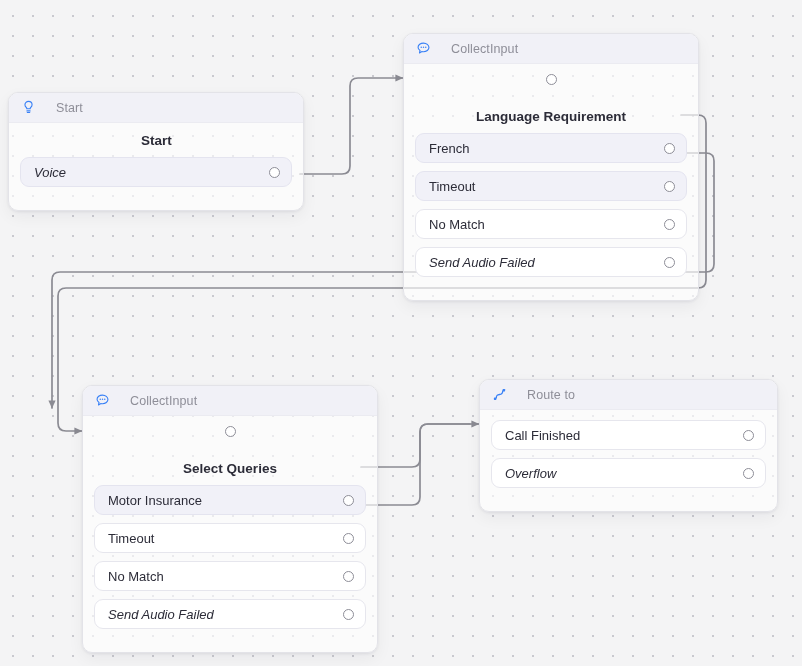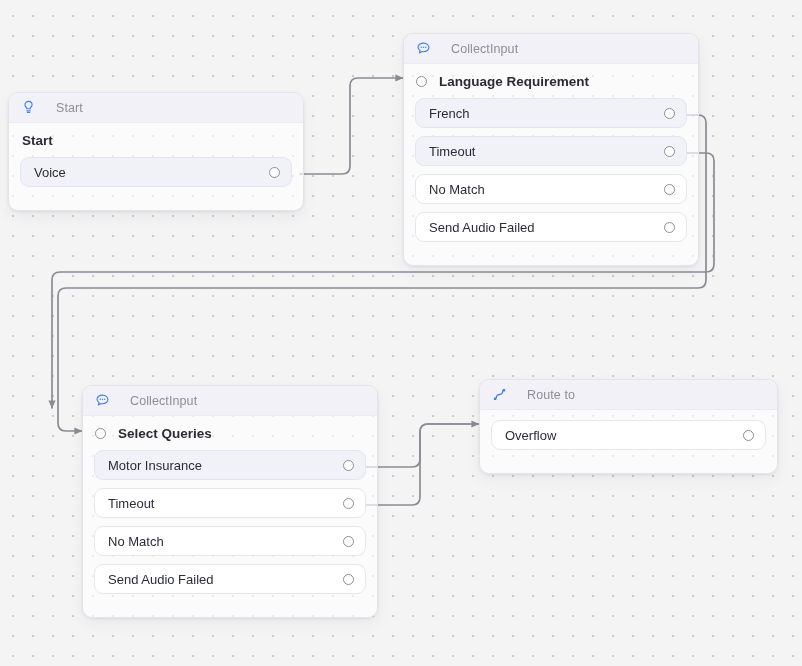--- a/index.html
+++ b/index.html
@@ -79,23 +79,24 @@
   }
 
   .node-body {
     padding: 10px 11px 11px 11px;
     background: rgba(255,255,255,0.0);
   }
 
   .node-title-row {
     display: flex;
     align-items: center;
-    gap: 12px;
+    gap: 24px;
     padding: 0 1px 9px 1px;
     position: relative;
+    flex-direction: column;
   }
   .node-title {
     font-size: 13.5px;
     font-weight: bold;
     color: #2c2c38;
     white-space: nowrap;
   }
 
   
   .port-dot {
@@ -113,21 +114,21 @@
     margin-bottom: 8px;
     border: 1px solid #e6e6ed;
     border-radius: 9px;
     display: flex;
     align-items: center;
     justify-content: space-between;
     padding: 0 11px 0 13px;
     background: #ffffff;
     box-sizing: border-box;
   }
-  .port-row:last-child { margin-bottom: 12px; }
+  .port-row:last-child { margin-bottom: 12px; font-style: italic; }
   .port-row.connected {
     background: #f1f1f8;
     border-color: #e4e4ef;
   }
   .port-label {
     font-size: 13px;
     color: #2c2c38;
     white-space: nowrap;
   }
 
@@ -253,19 +254,23 @@
     <div class="node-header">
       <svg class="node-icon" viewBox="0 0 16 16">
         <rect x="2" y="11.2" width="2.6" height="2.6" rx="0.5" fill="#3b82f6"></rect>
         <rect x="11.4" y="2.2" width="2.6" height="2.6" rx="0.5" fill="#3b82f6"></rect>
         <path d="M4.6 11.6 C 4.6 8.4 6 8.2 8 8 C 10 7.8 11.4 7.2 11.4 4.2" fill="none" stroke="#3b82f6" stroke-width="1.35" stroke-linecap="round"></path>
       </svg>
       <span class="node-type">Route to</span>
     </div>
     <div class="node-body">
       <div class="port-row">
+        <span class="port-label">Call Finished</span>
+        <span class="port-dot"></span>
+      </div>
+      <div class="port-row">
         <span class="port-label">Overflow</span>
         <span class="port-dot"></span>
       </div>
     </div>
   </div>
 
 </div>
 
 </body></html>

